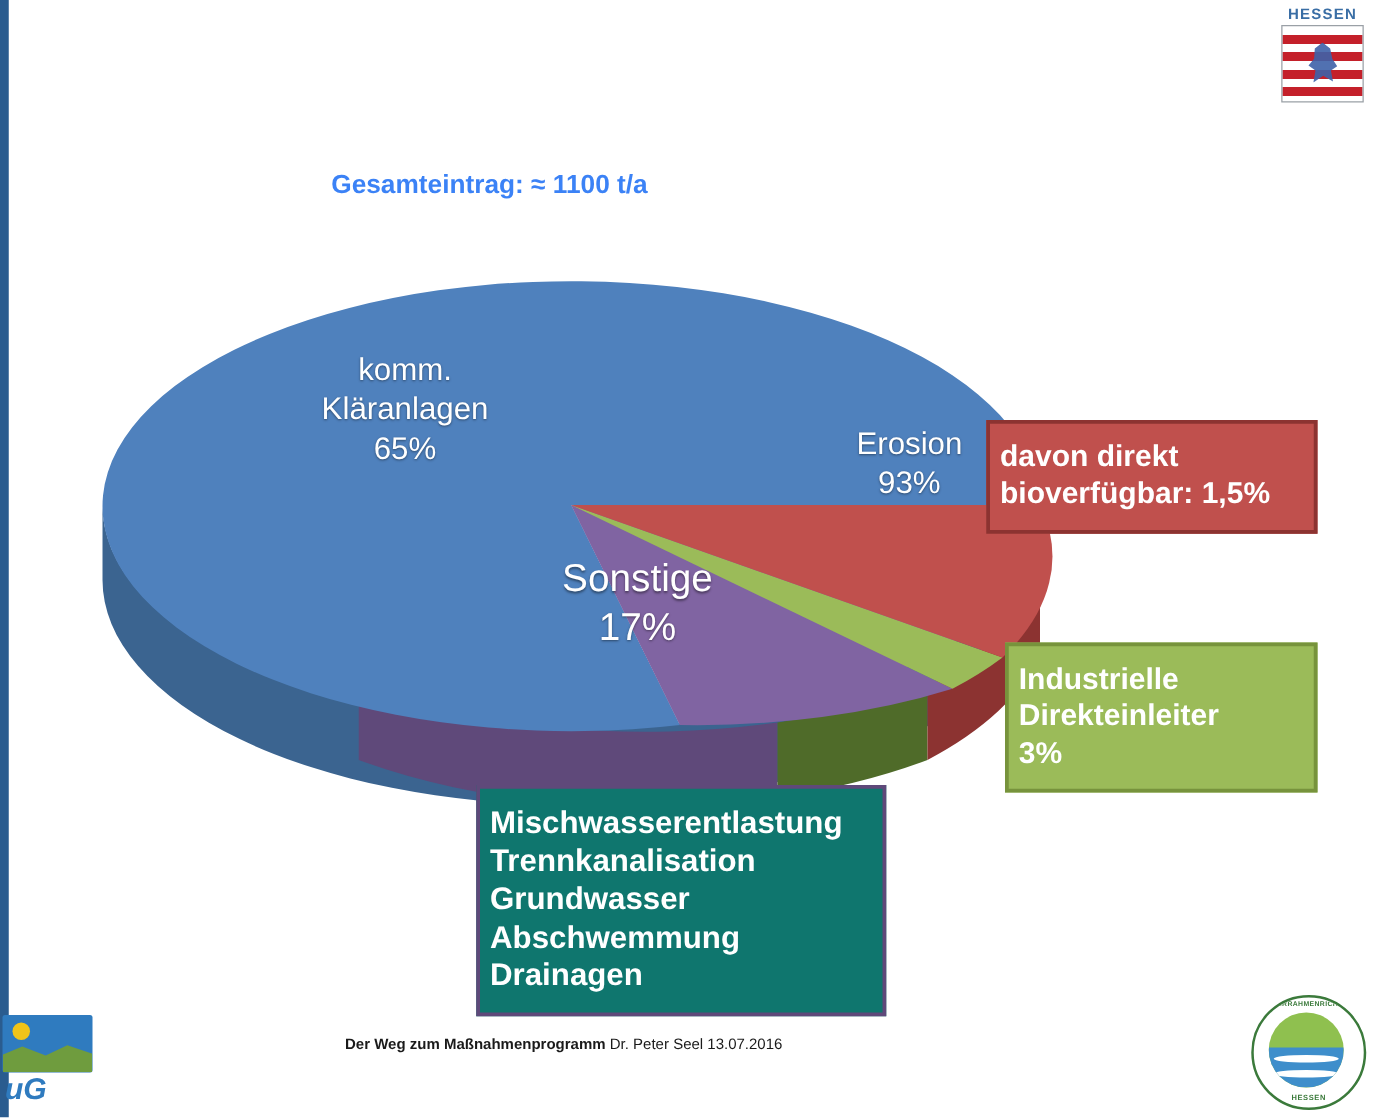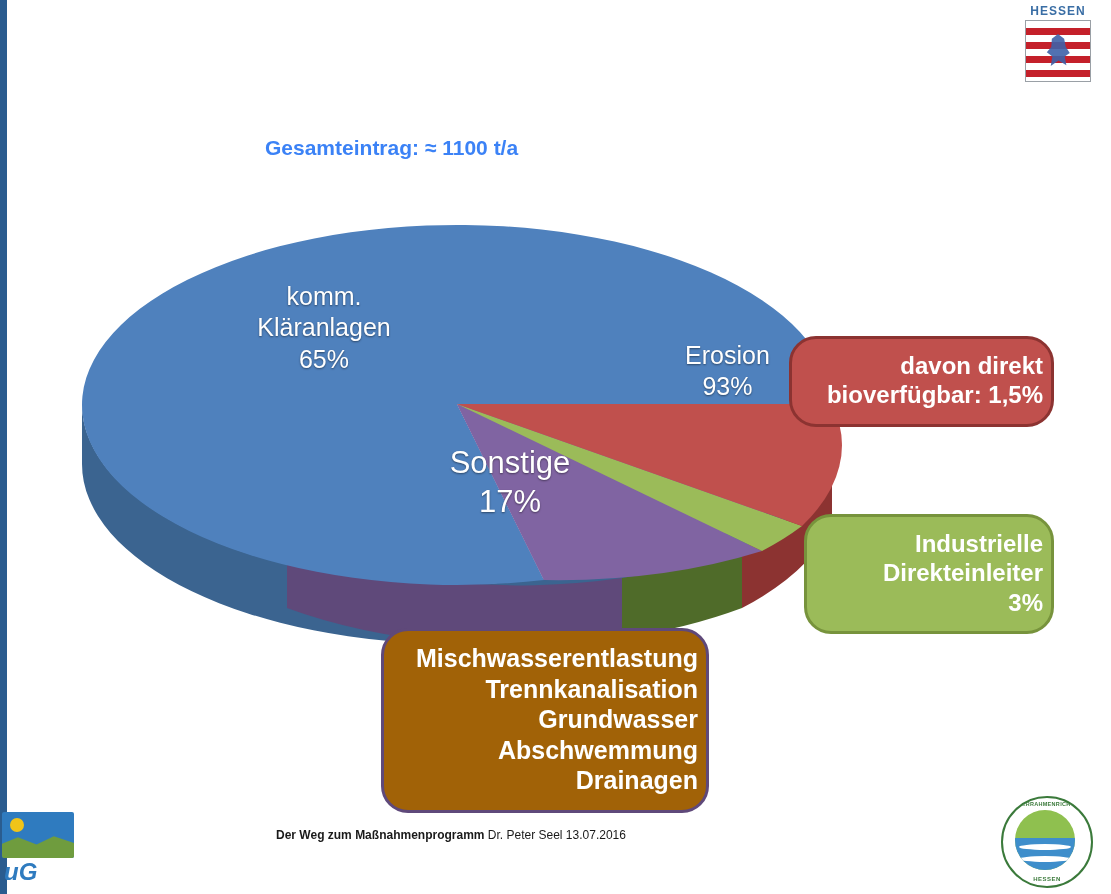--- a/index.html
+++ b/index.html
@@ -123,26 +123,25 @@
   .lbl-erosion {
     left: 640px;
     top: 340px;
     width: 175px;
     font-size: 25px;
   }
   
   .callout {
     position: absolute;
     box-sizing: border-box;
-    text-align: right;
+    text-align: left;
     font-weight: bold;
     color: #ffffff;
     line-height: 1.22;
     white-space: pre-line;
-    border-radius: 27px;
   }
   .callout-bio {
     left: 789px;
     top: 336px;
     width: 265px;
     padding: 12px 8px 14px 8px;
     background: #c0504d;
     border: 3px solid #8c3331;
     font-size: 24px;
   }
@@ -153,21 +152,21 @@
     padding: 12px 8px 14px 8px;
     background: #9bbb59;
     border: 3px solid #77933c;
     font-size: 24px;
   }
   .callout-misch {
     left: 381px;
     top: 628px;
     width: 328px;
     padding: 12px 8px 14px 8px;
-    background: #a16207;
+    background: #0f766e;
     border: 3px solid #5f497a;
     font-size: 25px;
   }
   
   .footer {
     position: absolute;
     left: 264px;
     top: 828px;
     font-size: 12px;
     color: #1a1a1a;

